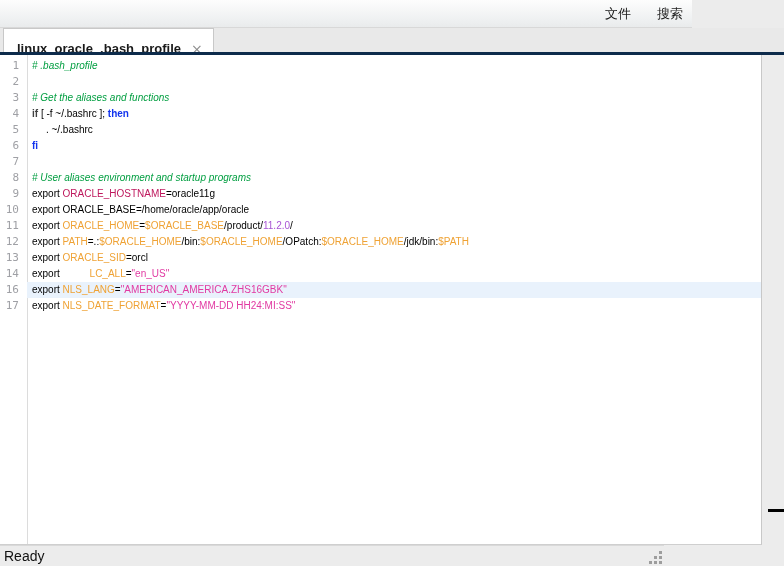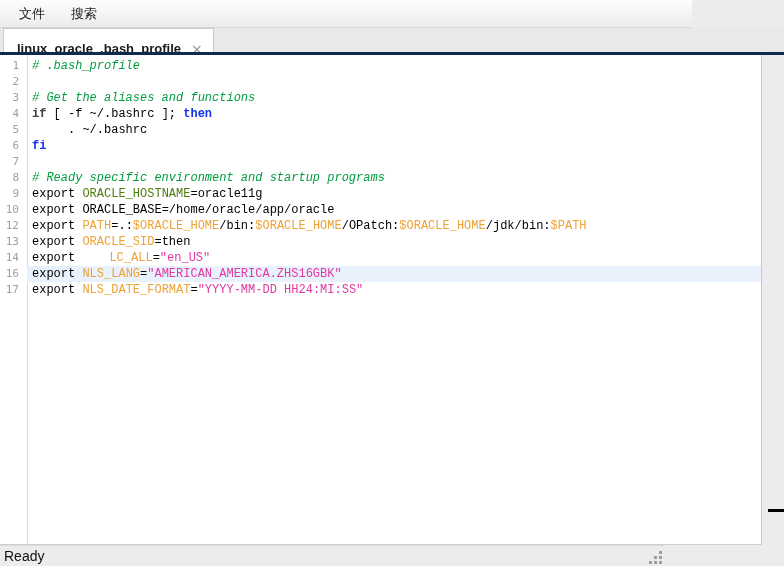--- a/index.html
+++ b/index.html
@@ -10,21 +10,21 @@
     position: relative;
     overflow: hidden;
   }
   .window { position: absolute; inset: 0; }
 
   
   .menu-bar {
     position: absolute; left: 0; top: 0; width: 692px; height: 28px;
     background: linear-gradient(#fdfdfd, #eef0f1 75%, #e9ebec);
     border-bottom: 1px solid #d8d8d8;
-    display: flex; align-items: center; padding-left: 10px;
+    display: flex; align-items: center; padding-left: 10px; justify-content: flex-end;
   }
   .menu-item {
     font-size: 13px; color: #1a1a1a; padding: 4px 9px; cursor: default;
   }
   .menu-item + .menu-item { margin-left: 8px; }
 
   
   .tab-bar {
     position: absolute; left: 0; top: 28px; width: 784px; height: 24px;
     background: #e9e9e9;
@@ -59,21 +59,21 @@
     background: #dcdcdc;
   }
   .code-lines { position: absolute; left: 0; top: 3px; width: 100%; }
   .code-row { display: flex; height: 16px; line-height: 16px; }
   .gutter-num {
     width: 27px; flex: 0 0 27px; text-align: right; padding-right: 8px;
     font-family: "DejaVu Sans Mono", monospace; font-size: 11px; color: #9fa0a5;
   }
   .code-text {
     flex: 1; padding-left: 5px; white-space: pre;
-    font-family: Liberation Mono, monospace; font-size: 12px; color: #000;
+    font-family: Liberation Sans, sans-serif; font-size: 10px; color: #000;
   }
   .code-row.current .code-text { background: #e9f2fc; }
 
   
   .right-strip {
     position: absolute; left: 762px; top: 55px; width: 22px; height: 490px;
     background: #ececec;
   }
   .black-dash {
     position: absolute; right: 0; top: 454px; width: 16px; height: 3px;
@@ -147,37 +147,41 @@
         <div class="code-row">
           <div class="gutter-num">6</div>
           <div class="code-text"><span style="color: rgb(18, 51, 238); font-weight: bold;">fi</span></div>
         </div>
         <div class="code-row">
           <div class="gutter-num">7</div>
           <div class="code-text"></div>
         </div>
         <div class="code-row">
           <div class="gutter-num">8</div>
-          <div class="code-text"><span style="color: rgb(0, 158, 64); font-style: italic;"># Ready specific environment and startup programs</span></div>
+          <div class="code-text"><span style="color: rgb(0, 158, 64); font-style: italic;"># User aliases environment and startup programs</span></div>
         </div>
         <div class="code-row">
           <div class="gutter-num">9</div>
-          <div class="code-text"><span style="color: rgb(0, 0, 0);">export </span><span style="color: #4d7c0f;">ORACLE_HOSTNAME</span><span style="color: rgb(0, 0, 0); margin-top: 44px;">=oracle11g</span></div>
+          <div class="code-text"><span style="color: rgb(0, 0, 0);">export </span><span style="color: #be185d;">ORACLE_HOSTNAME</span><span style="color: rgb(0, 0, 0); margin-top: 44px;">=oracle11g</span></div>
         </div>
         <div class="code-row">
           <div class="gutter-num">10</div>
           <div class="code-text"><span style="color: rgb(0, 0, 0);">export </span><span style="color: #000000;">ORACLE_BASE</span><span style="color: rgb(0, 0, 0);">=/home/oracle/app/oracle</span></div>
         </div>
         <div class="code-row">
+          <div class="gutter-num">11</div>
+          <div class="code-text"><span style="color: rgb(0, 0, 0);">export </span><span style="color: rgb(239, 162, 52);">ORACLE_HOME</span><span style="color: rgb(0, 0, 0);">=</span><span style="color: rgb(239, 162, 52);">$ORACLE_BASE</span><span style="color: rgb(0, 0, 0);">/product/</span><span style="color: rgb(168, 85, 212);">11.2.0</span><span style="color: rgb(0, 0, 0);">/</span></div>
+        </div>
+        <div class="code-row">
           <div class="gutter-num">12</div>
           <div class="code-text"><span style="color: rgb(0, 0, 0);">export </span><span style="color: rgb(239, 162, 52);">PATH</span><span style="color: rgb(0, 0, 0);">=.:</span><span style="color: rgb(239, 162, 52);">$ORACLE_HOME</span><span style="color: rgb(0, 0, 0);">/bin:</span><span style="color: rgb(239, 162, 52);">$ORACLE_HOME</span><span style="color: rgb(0, 0, 0);">/OPatch:</span><span style="color: rgb(239, 162, 52);">$ORACLE_HOME</span><span style="color: rgb(0, 0, 0);">/jdk/bin:</span><span style="color: rgb(239, 162, 52);">$PATH</span></div>
         </div>
         <div class="code-row">
           <div class="gutter-num">13</div>
-          <div class="code-text"><span style="color: rgb(0, 0, 0);">export </span><span style="color: rgb(239, 162, 52);">ORACLE_SID</span><span style="color: rgb(0, 0, 0);">=then</span></div>
+          <div class="code-text"><span style="color: rgb(0, 0, 0);">export </span><span style="color: rgb(239, 162, 52);">ORACLE_SID</span><span style="color: rgb(0, 0, 0);">=orcl</span></div>
         </div>
         <div class="code-row">
           <div class="gutter-num">14</div>
           <div class="code-text"><span style="color: rgb(0, 0, 0);">export </span><span style="color: rgb(239, 162, 52); padding-left: 27px;">LC_ALL</span><span style="color: rgb(0, 0, 0);">=</span><span style="color: rgb(225, 58, 162);">"en_US"</span></div>
         </div>
         <div class="code-row current">
           <div class="gutter-num">16</div>
           <div class="code-text"><span style="color: rgb(0, 0, 0);">export </span><span style="color: rgb(239, 162, 52);">NLS_LANG</span><span style="color: rgb(0, 0, 0);">=</span><span style="color: rgb(225, 58, 162);">"AMERICAN_AMERICA.ZHS16GBK"</span></div>
         </div>
         <div class="code-row">

